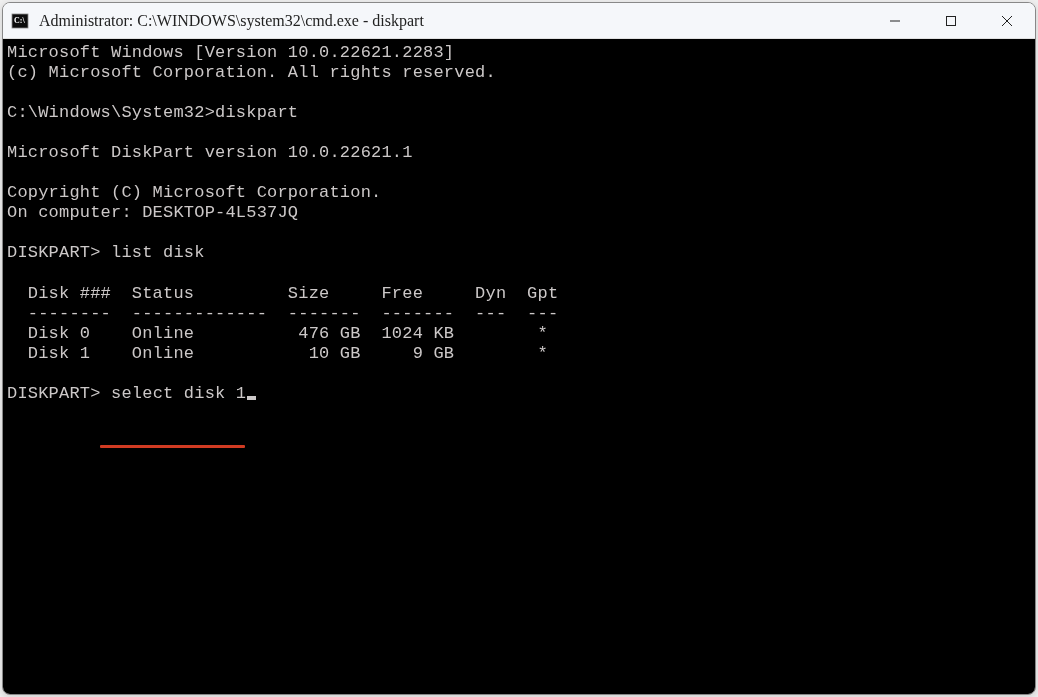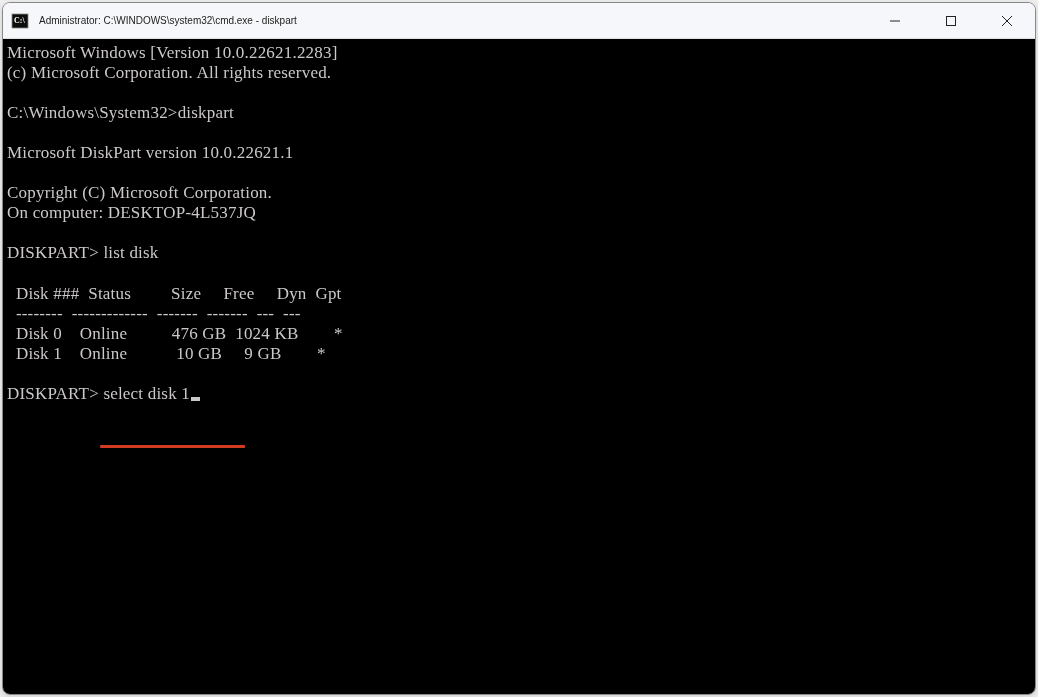--- a/index.html
+++ b/index.html
@@ -37,42 +37,43 @@
     }
     .app-icon {
       width: 18px;
       height: 18px;
       margin-right: 10px;
       display: flex;
       align-items: center;
       justify-content: center;
     }
     .title-text {
-      font-size: 10px;
+      font-size: 16px;
       color: #222;
       flex: 1;
+      font-family: Liberation Serif, serif;
     }
     .window-controls {
       display: flex;
       height: 100%;
     }
     .window-control {
       width: 56px;
       height: 100%;
       display: flex;
       align-items: center;
       justify-content: center;
       color: #222;
       cursor: pointer;
     }
     .terminal {
       flex: 1;
       background: #000;
       color: #ccc8c8;
-      font-family: Liberation Serif, serif;
+      font-family: Liberation Mono, monospace;
       font-size: 17px;
       font-weight: 500;
       line-height: 1.18;
       padding: 4px 0 0 4px;
       white-space: pre;
       position: relative;
       letter-spacing: 0.2px;
     }
     .cursor {
       display: inline-block;

